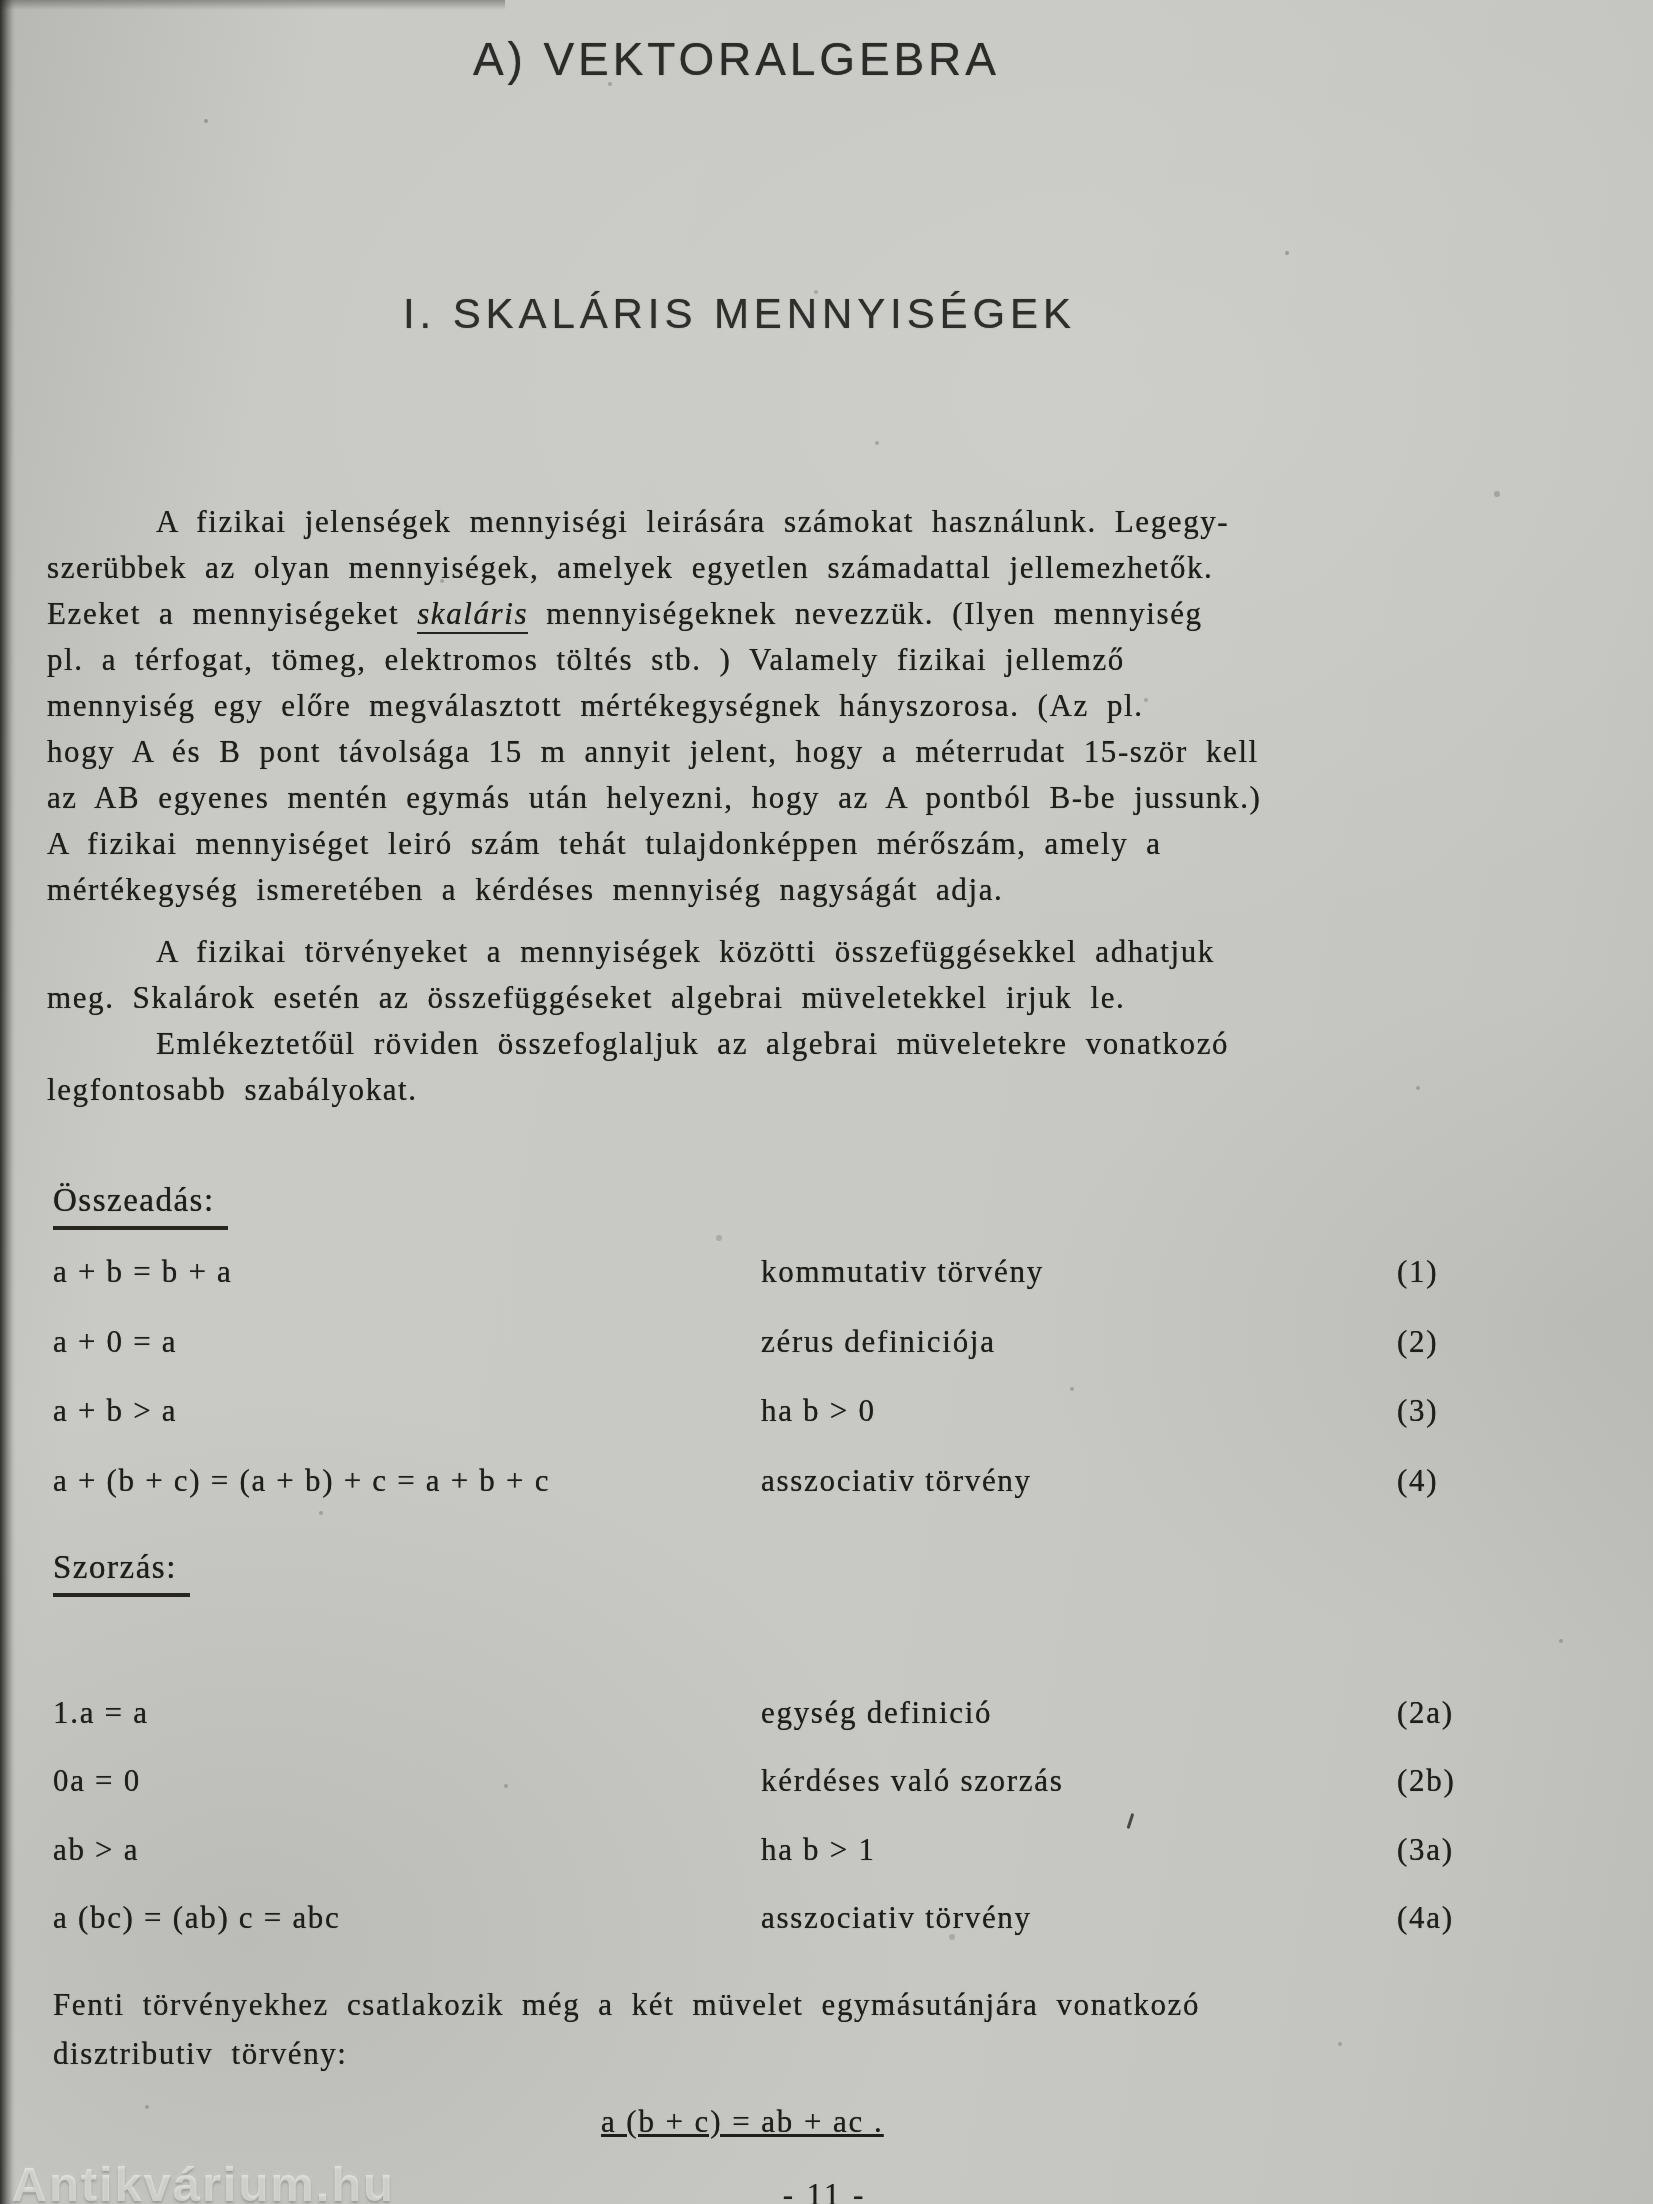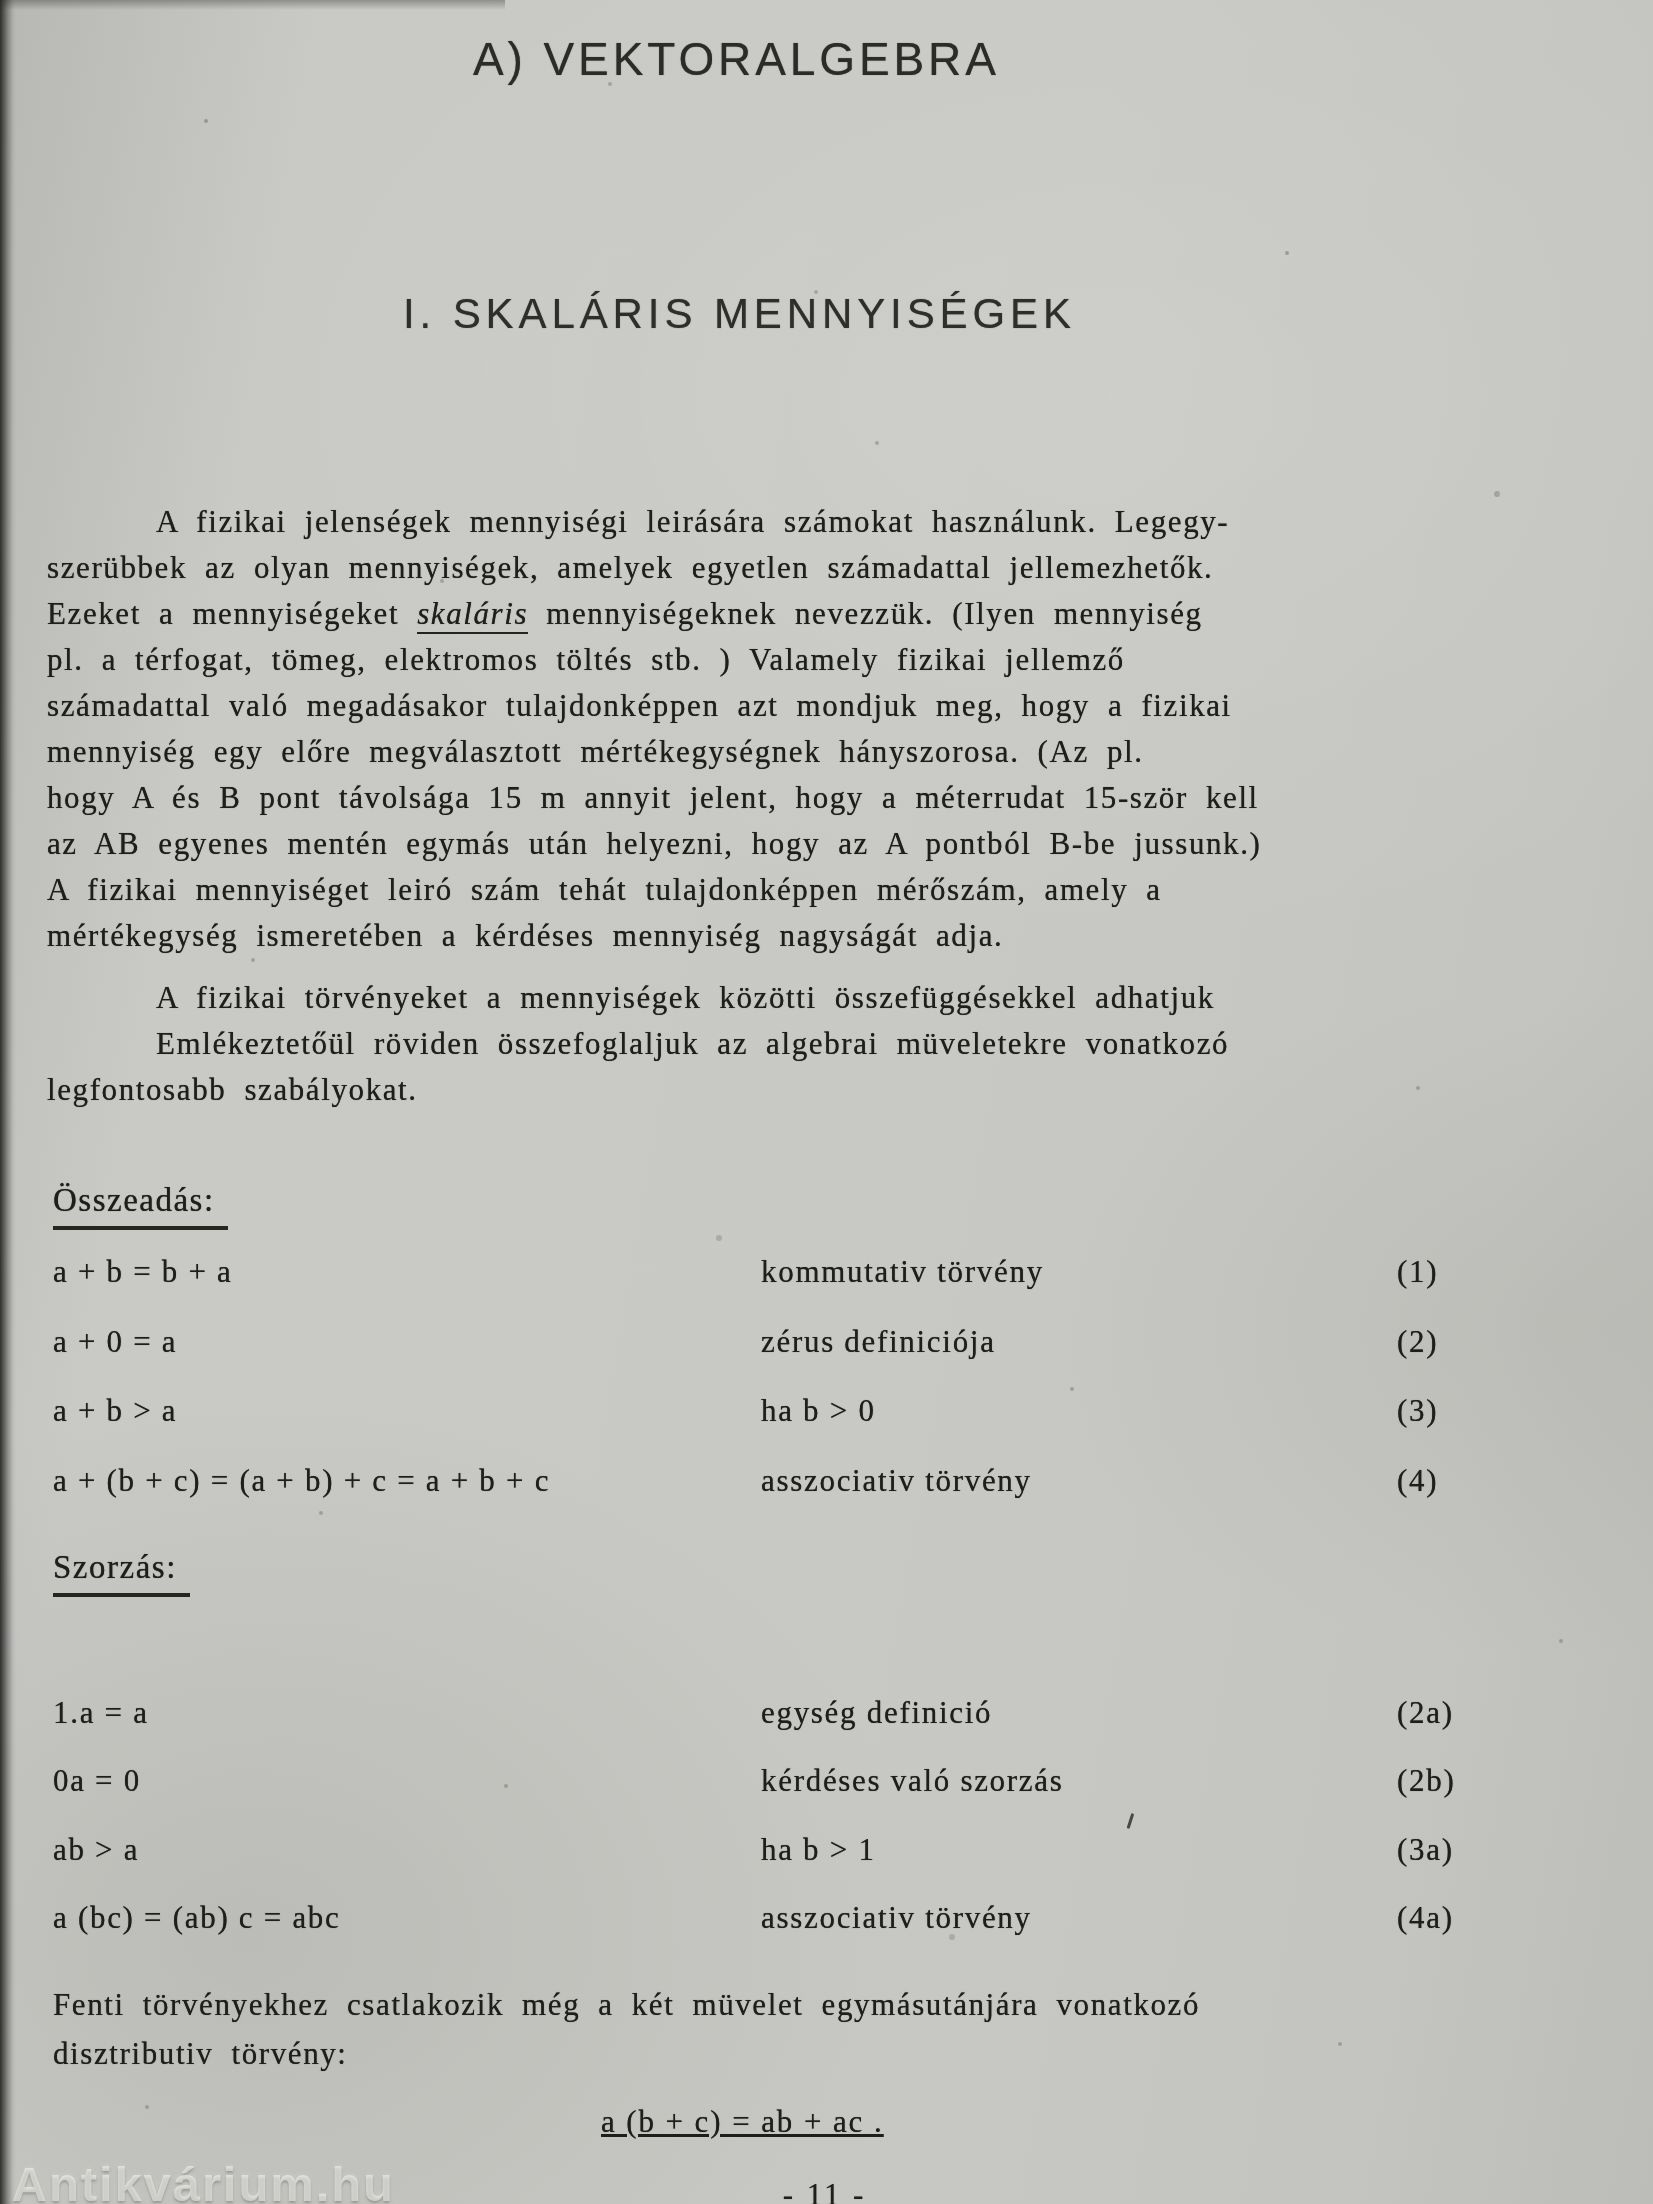--- a/index.html
+++ b/index.html
@@ -109,29 +109,29 @@
 
   <div class="title">A) VEKTORALGEBRA</div>
   <div class="section-heading">I. SKALÁRIS MENNYISÉGEK</div>
 
   <div class="bodytext">
     <div>
       <div class="line indent">A fizikai jelenségek mennyiségi leirására számokat használunk. Legegy-</div>
       <div class="line">szerübbek az olyan mennyiségek, amelyek egyetlen számadattal jellemezhetők.</div>
       <div class="line"><span>Ezeket a mennyiségeket </span><span class="uline">skaláris</span><span> mennyiségeknek nevezzük. (Ilyen mennyiség</span></div>
       <div class="line">pl. a térfogat, tömeg, elektromos töltés stb. ) Valamely fizikai jellemző</div>
-      <div class="line">számadattal való megadásakor tulajdonképpen azt mondjuk meg, hogy a fizikai</div>
       <div class="line">mennyiség egy előre megválasztott mértékegységnek hányszorosa. (Az pl.</div>
       <div class="line">hogy A és B pont távolsága 15 m annyit jelent, hogy a méterrudat 15-ször kell</div>
       <div class="line">az AB egyenes mentén egymás után helyezni, hogy az A pontból B-be jussunk.)</div>
       <div class="line">A fizikai mennyiséget leiró szám tehát tulajdonképpen mérőszám, amely a</div>
       <div class="line">mértékegység ismeretében a kérdéses mennyiség nagyságát adja.</div>
     </div>
     <div class="p2">
       <div class="line indent">A fizikai törvényeket a mennyiségek közötti összefüggésekkel adhatjuk</div>
+      <div class="line">meg. Skalárok esetén az összefüggéseket algebrai müveletekkel irjuk le.</div>
     </div>
     <div>
       <div class="line indent">Emlékeztetőül röviden összefoglaljuk az algebrai müveletekre vonatkozó</div>
       <div class="line">legfontosabb szabályokat.</div>
     </div>
   </div>
 
   <div class="subhead" style="top:1182px">Összeadás:</div>
 
   <div class="eqrow" style="top:1254px">

